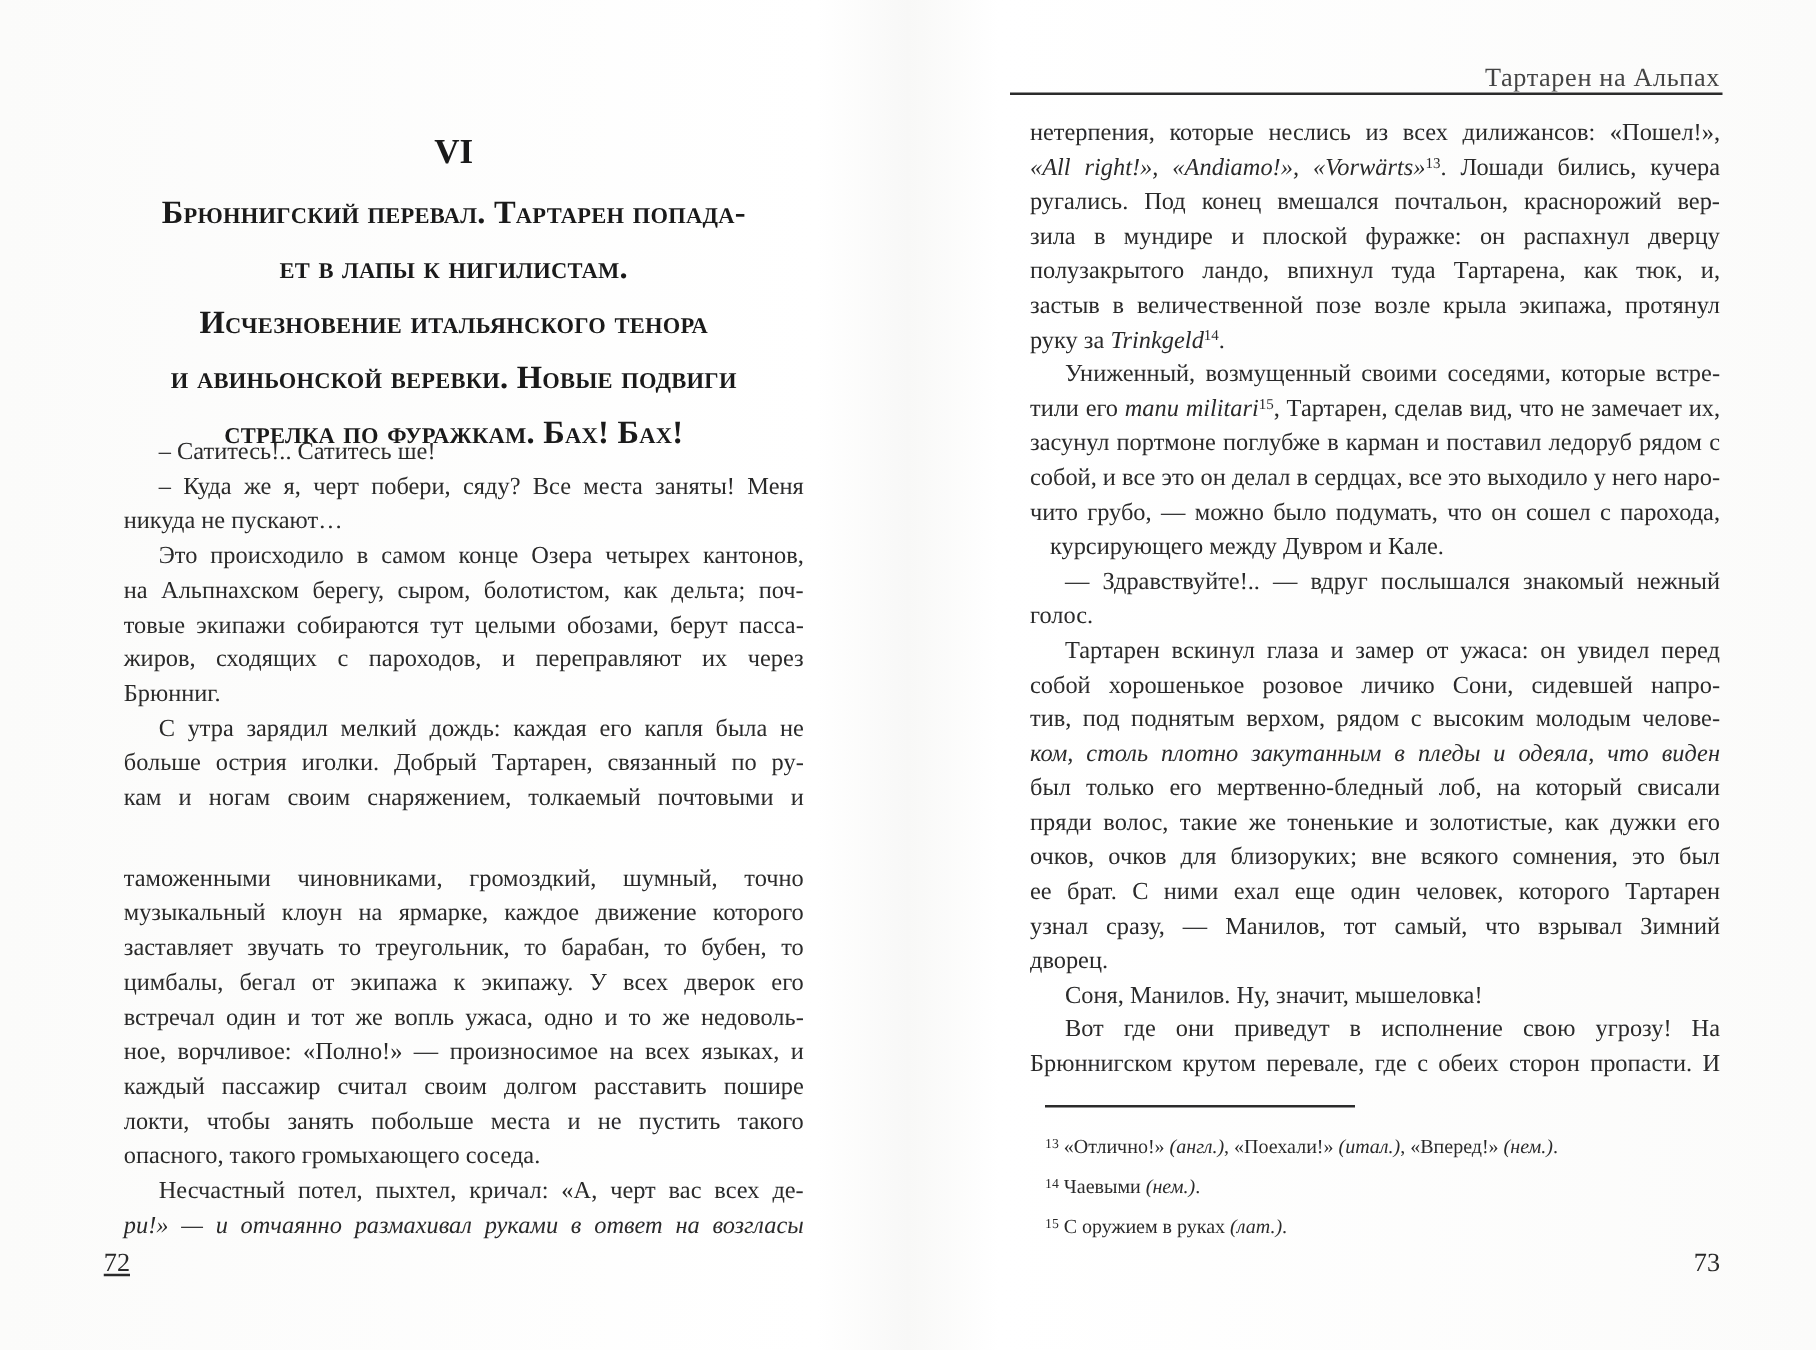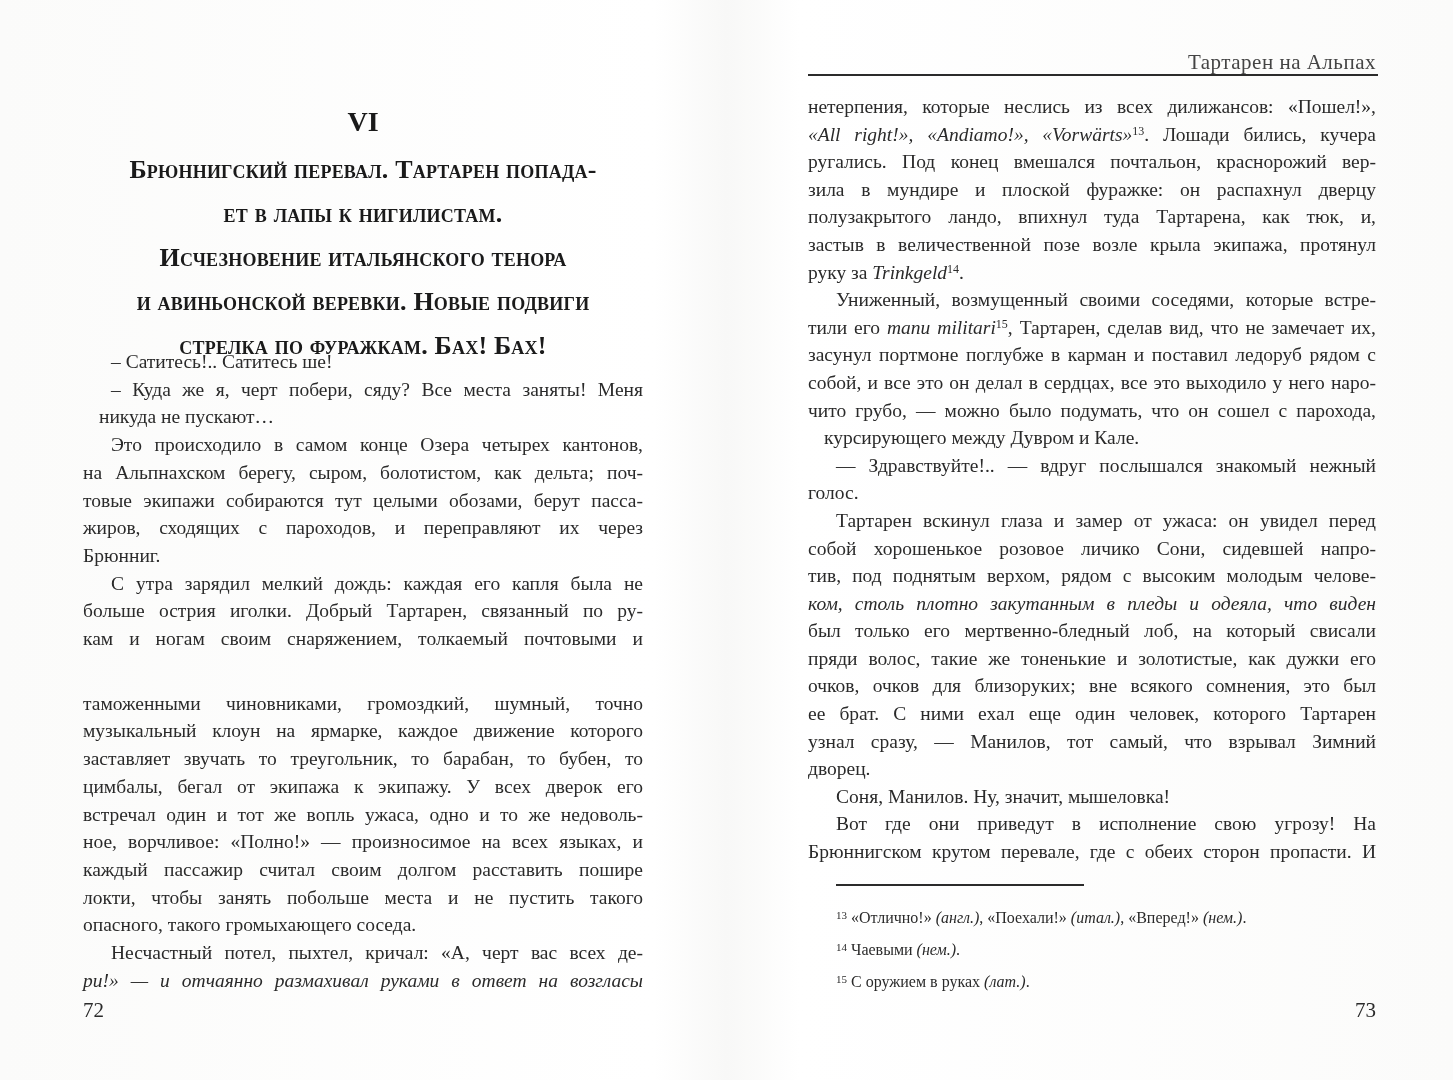--- a/index.html
+++ b/index.html
@@ -20,59 +20,59 @@
       position: absolute; top: 106px; left: 0; width: 560px;
       text-align: center; font-weight: bold; font-size: 28px; color: #1a1a1a;
     }
     .chapter-title {
       position: absolute; top: 148px; left: 0; width: 560px;
       text-align: center; font-weight: bold; font-size: 26px; line-height: 44px;
       color: #1a1a1a; font-variant: small-caps; letter-spacing: 0.2px;
     }
     .chapter-title div { white-space: nowrap; }
 
-    .body-text { position: absolute; left: 0; right: 0; font-size: 19.5px; line-height: 27.6px; text-align: justify; }
+    .body-text { position: absolute; left: 16px; right: 0; font-size: 19.5px; line-height: 27.6px; text-align: justify; }
     .line { display: block; text-align: justify; text-align-last: justify; white-space: nowrap; }
     .line.last { text-align-last: left; }
     .ind-line { padding-left: 28px; }
     i { font-style: italic; }
     sup { font-size: 12px; vertical-align: 6px; line-height: 0; }
 
     .running-head {
       position: absolute; top: 50px; right: 0; font-size: 21px; color: #444; letter-spacing: 0.5px;
     }
     .head-rule { position: absolute; top: 74px; left: 0; width: 570px; height: 2px; background: #2b2b2b; }
 
     .fn-rule { position: absolute; top: 884px; left: 28px; width: 248px; height: 1.5px; background: #2b2b2b; }
     .footnotes { position: absolute; top: 902px; left: 28px; font-size: 16px; line-height: 32px; color: #2a2a2a; }
     .footnotes div { white-space: nowrap; }
     .footnotes sup { font-size: 11px; vertical-align: 4px; }
 
     .page-number { position: absolute; top: 998px; font-size: 21px; color: #2a2a2a; }
-    .page-left .page-number { left: 0; }
+    .page-left .page-number { left: 0; text-decoration: underline; }
     .page-right .page-number { right: 0; }
   </style>
 </head>
 <body>
 
 <div class="spread">
 
   <div class="page page-left">
     <div class="chapter-num">VI</div>
     <div class="chapter-title">
       <div>Брюннигский перевал. Тартарен попада-</div>
       <div>ет в лапы к нигилистам.</div>
       <div>Исчезновение итальянского тенора</div>
       <div>и авиньонской веревки. Новые подвиги</div>
       <div>стрелка по фуражкам. Бах! Бах!</div>
     </div>
     <div class="body-text" id="left-body" style="top: 348px;">
         <span class="line last ind-line" style="line-height: 27.7px;">– Сатитесь!.. Сатитесь ше!</span>
         <span class="line ind-line" style="line-height: 27.7px;">– Куда же я, черт побери, сяду? Все места заняты! Меня</span>
-        <span class="line last" style="line-height: 27.7px; margin-left: 16px;">никуда не пускают…</span>
+        <span class="line last" style="line-height: 27.7px;">никуда не пускают…</span>
         <span class="line ind-line" style="line-height: 27.7px;">Это происходило в самом конце Озера четырех кантонов,</span>
         <span class="line" style="line-height: 27.7px;">на Альпнахском берегу, сыром, болотистом, как дельта; поч-</span>
         <span class="line" style="line-height: 27.7px;">товые экипажи собираются тут целыми обозами, берут пасса-</span>
         <span class="line" style="line-height: 27.7px;">жиров, сходящих с пароходов, и переправляют их через</span>
         <span class="line last" style="line-height: 27.7px;">Брюнниг.</span>
         <span class="line ind-line" style="line-height: 27.7px;">С утра зарядил мелкий дождь: каждая его капля была не</span>
         <span class="line" style="line-height: 27.7px;">больше острия иголки. Добрый Тартарен, связанный по ру-</span>
         <span class="line" style="line-height: 27.7px;">кам и ногам своим снаряжением, толкаемый почтовыми и</span>
         <span class="line" style="line-height: 27.7px; margin-top: 37px;">таможенными чиновниками, громоздкий, шумный, точно</span>
         <span class="line" style="line-height: 27.7px;">музыкальный клоун на ярмарке, каждое движение которого</span>

